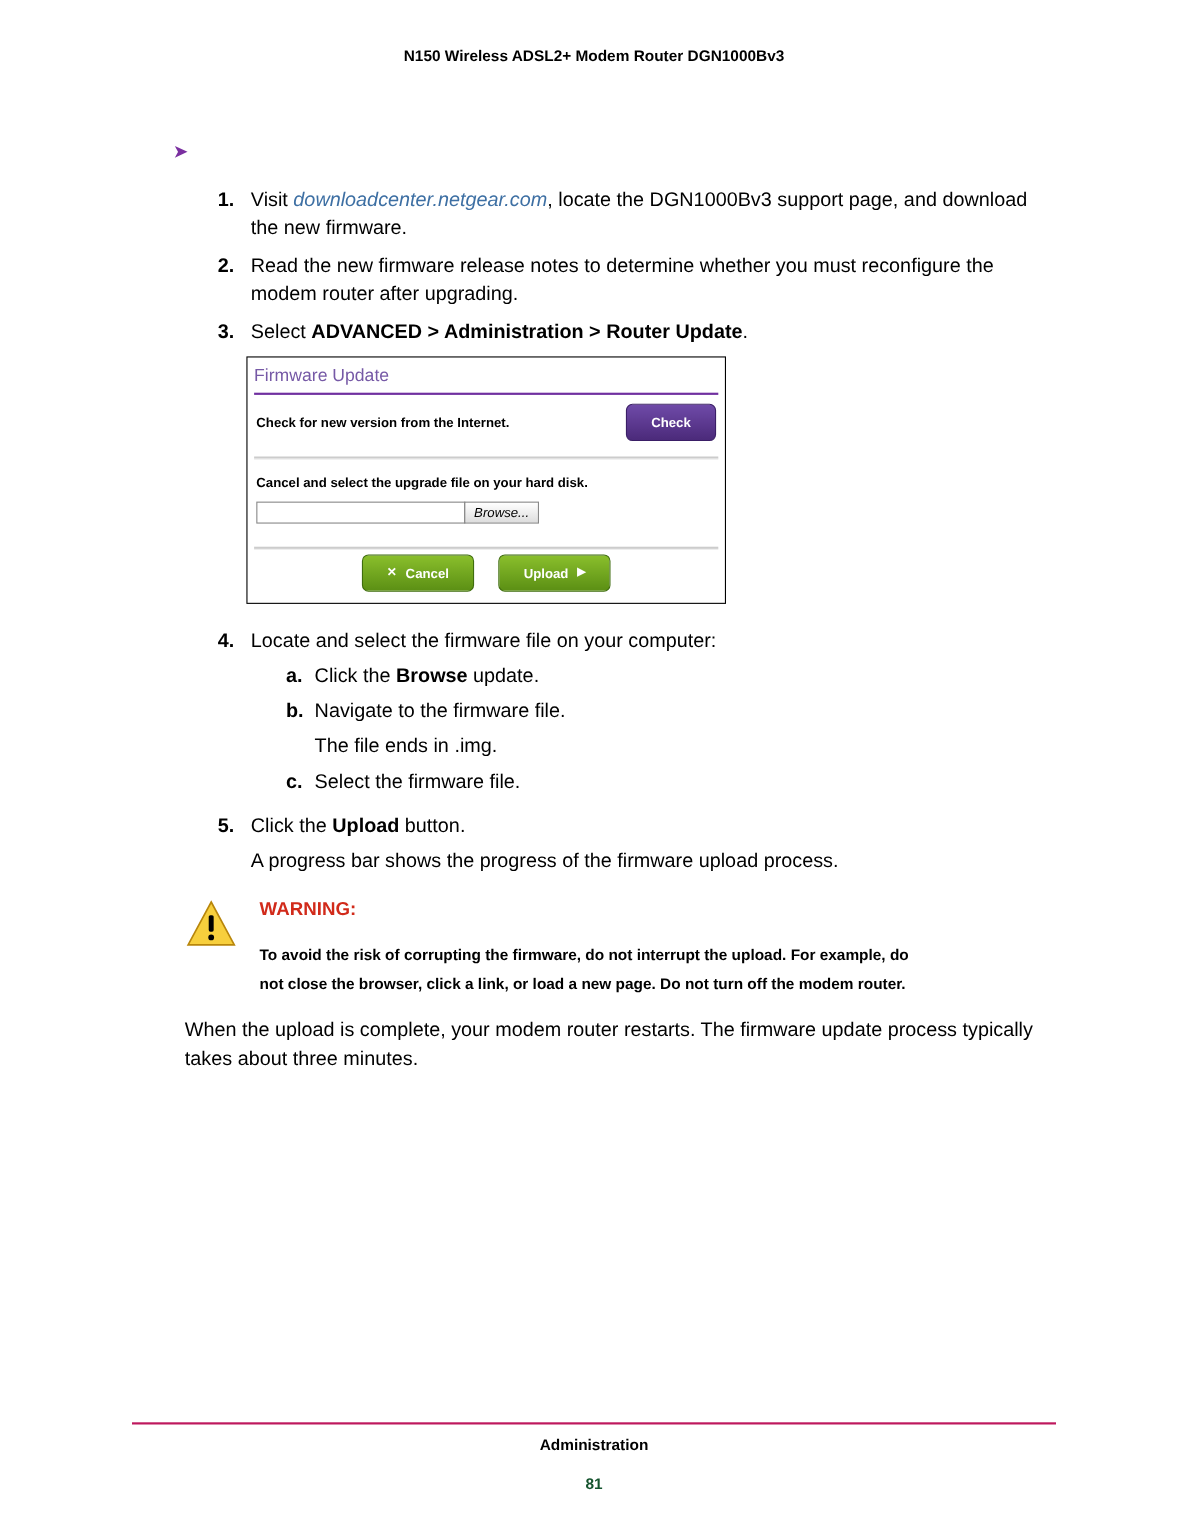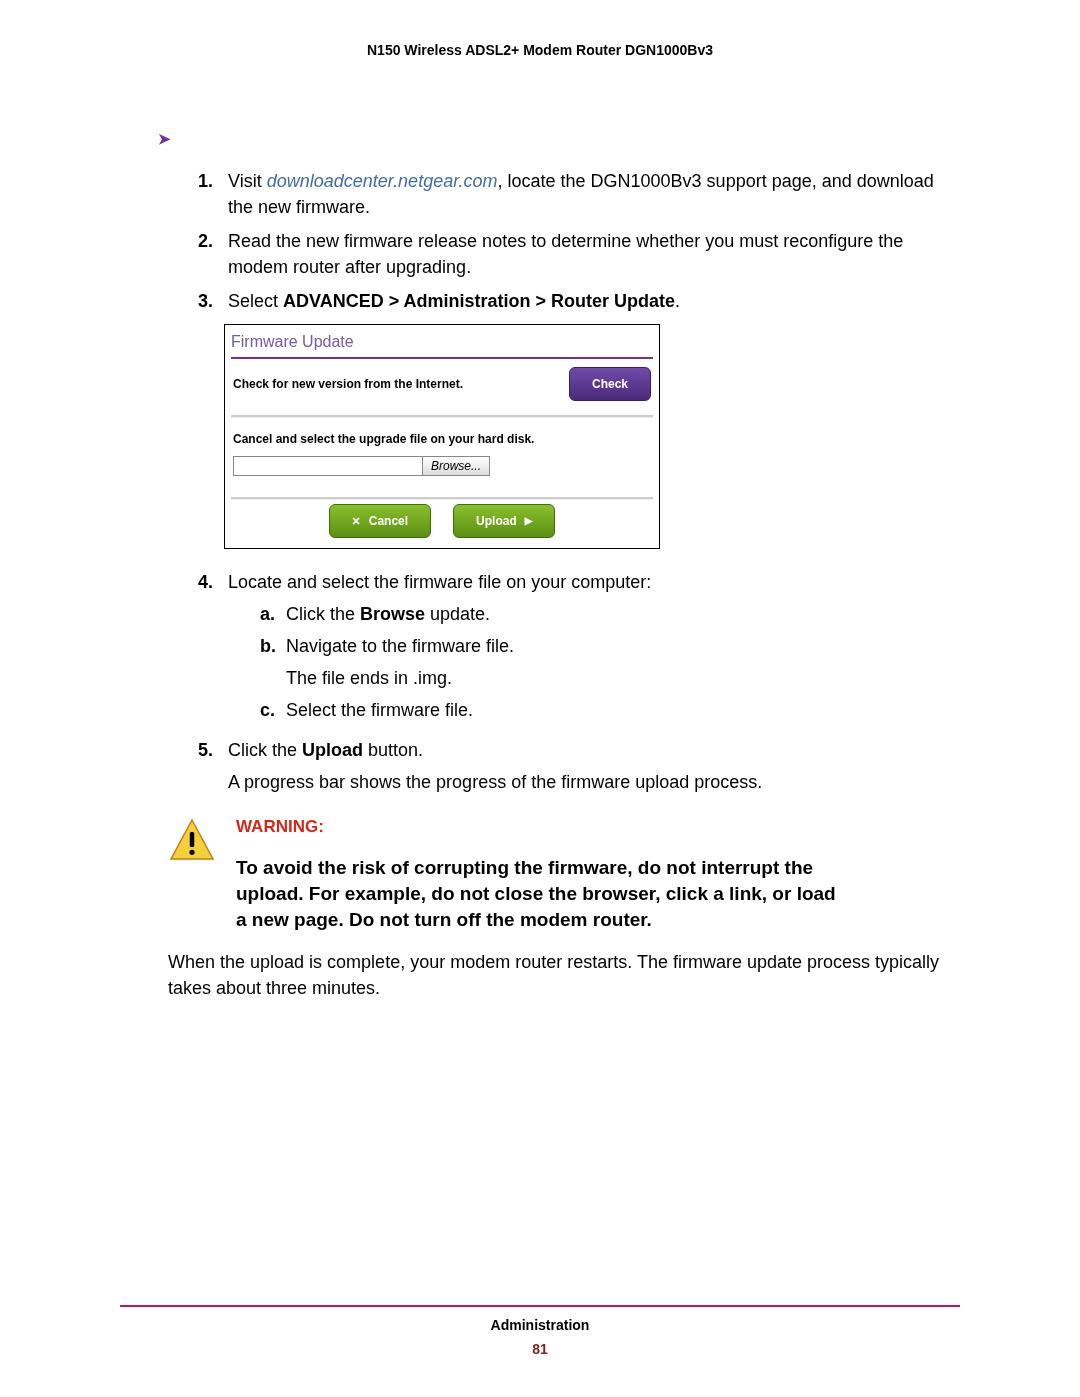--- a/index.html
+++ b/index.html
@@ -82,29 +82,29 @@
     background:linear-gradient(#fff,#ddd); margin-left:-1px;
     display:inline-flex; align-items:center; cursor:pointer;
     font-family: Tahoma, Arial, sans-serif;
   }
   .shot-btnrow { display:flex; justify-content:center; gap:22px; padding: 4px 0 10px 0; }
   .warning-block { display:flex; gap:20px; margin: 22px 0 16px 48px; }
   .warning-icon { width:48px; height:48px; flex-shrink:0; }
   .warning-icon svg { width:48px; height:48px; }
   .warning-text { flex:1; }
   .warning-title { color:#d12a1a; font-weight:bold; font-size:17px; margin-bottom:18px; }
-  .warning-body { font-weight:bold; font-size:19px; line-height:26px; max-width:610px; }
+  .warning-body { font-weight:bold; font-size:14px; line-height:26px; max-width:610px; }
   .final-para { margin-left:48px; font-size:18px; line-height:26px; margin-top:10px; }
   .foot {
     position:absolute; bottom:40px; left:120px; right:120px;
     border-top:2px solid #be185d; text-align:center; padding-top:10px;
     font-size:14px;
   }
   .foot .footer-title { font-weight:bold; }
-  .foot .page-num { color:#7f1d1d; font-weight:bold; margin-top:8px; }
+  .foot .page-num { color:#14532d; font-weight:bold; margin-top:20px; }
 </style>
 </head>
 <body>
 
 <div class="page">
   <div class="doc-header">N150 Wireless ADSL2+ Modem Router DGN1000Bv3</div>
 
   <div class="arrow-heading">
     <span class="tri">➤</span>
   </div>

